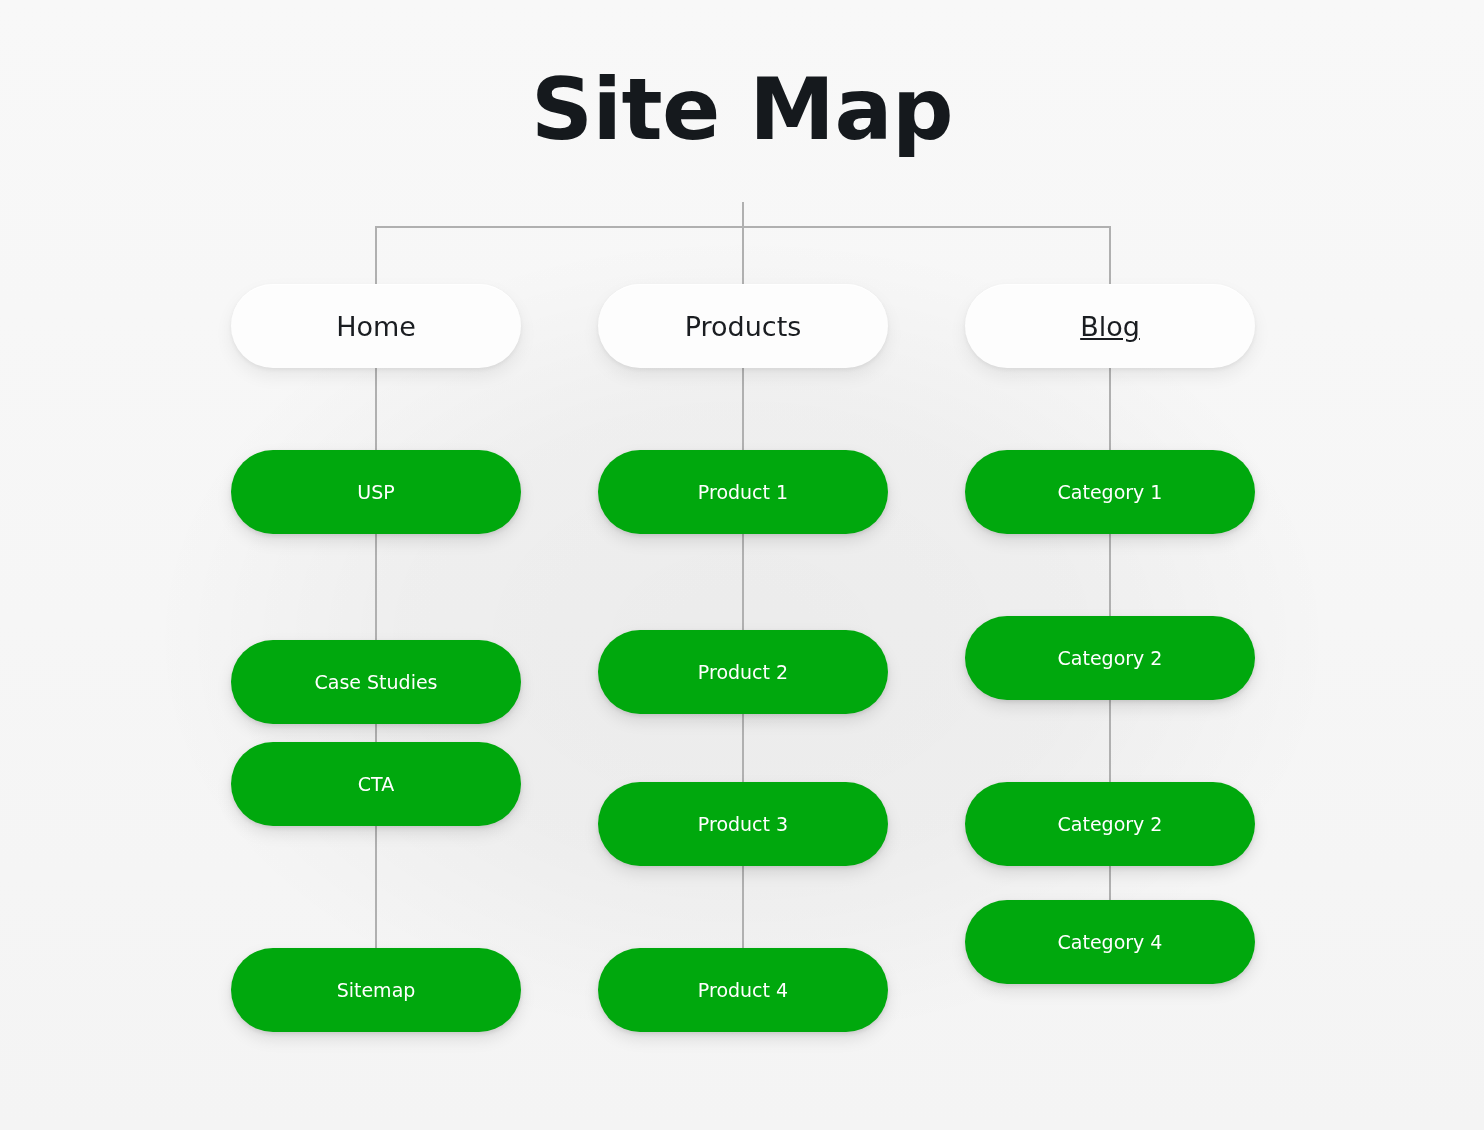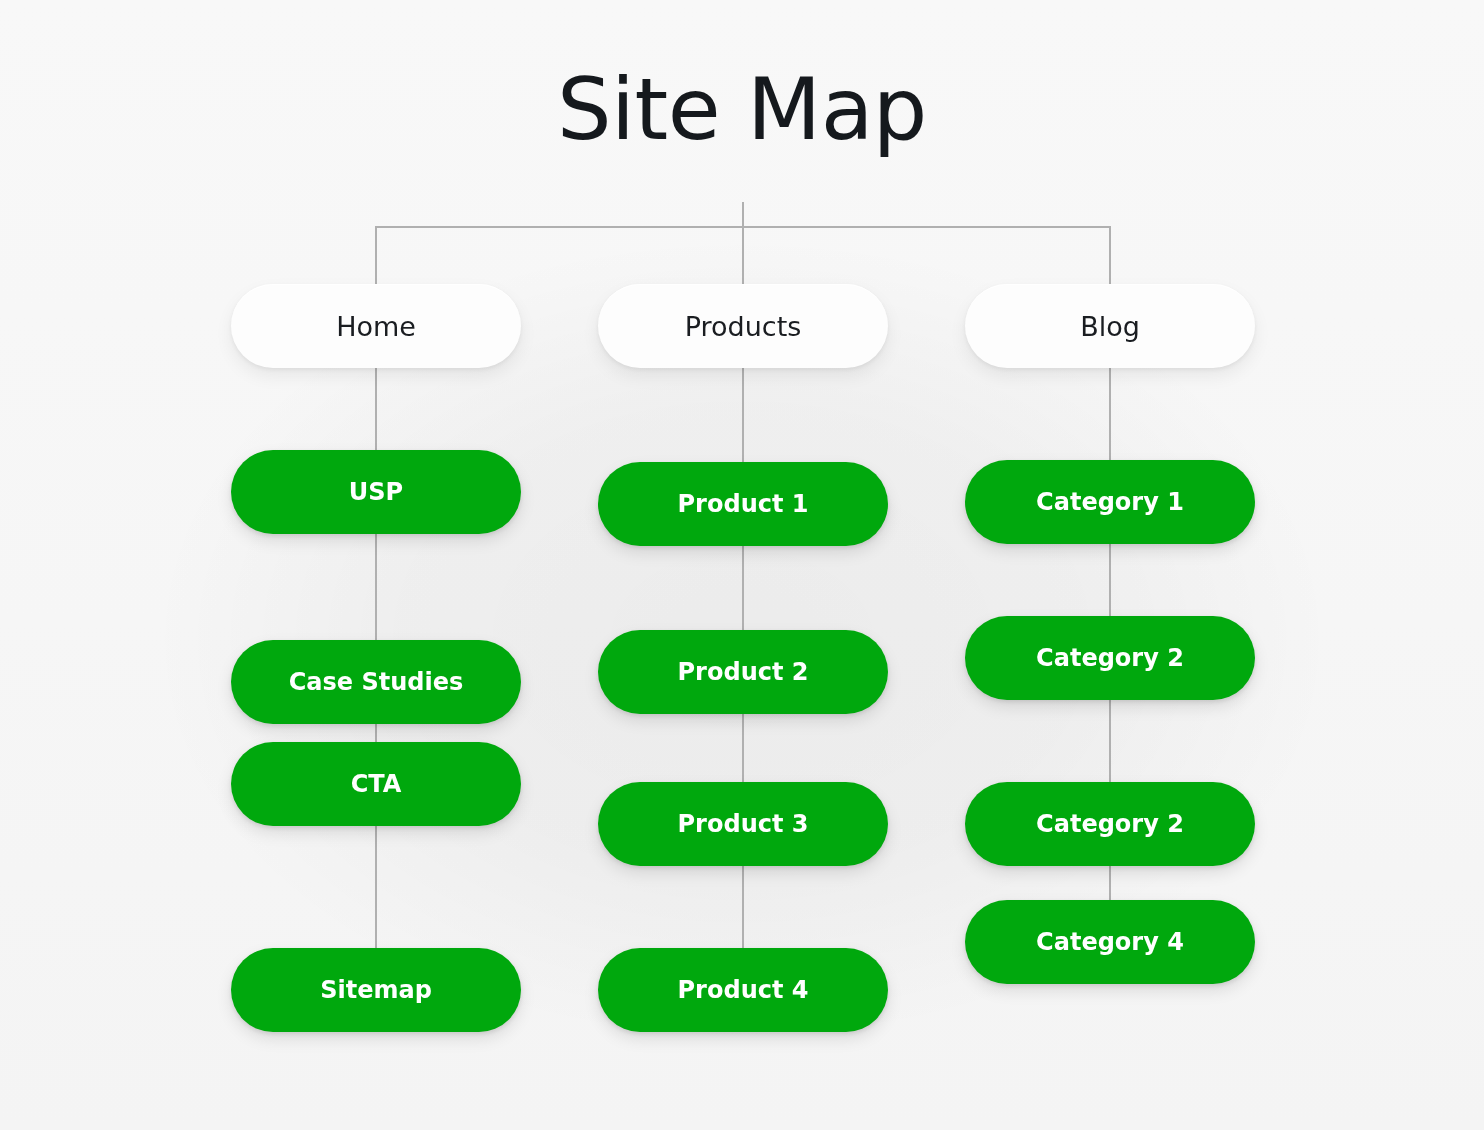--- a/index.html
+++ b/index.html
@@ -28,21 +28,21 @@
   }
 
   
   #title {
     position: absolute;
     top: 66px;
     left: 0;
     width: 1484px;
     text-align: center;
     font-size: 86px;
-    font-weight: 400;
+    font-weight: 700;
     letter-spacing: -0.5px;
     color: #15191d;
     line-height: 1.0;
     white-space: nowrap;
   }
 
   
   #wires {
     position: absolute;
     inset: 0;
@@ -85,22 +85,22 @@
     font-weight: 500;
     box-shadow:
       0 2px 4px rgba(0,0,0,0.055),
       0 8px 18px rgba(0,0,0,0.065),
       0 1px 0 rgba(255,255,255,0.9) inset;
   }
 
   .node.leaf {
     background: #00a80d;
     color: #ffffff;
-    font-size: 24px;
-    font-weight: 700;
+    font-size: 19px;
+    font-weight: 400;
     box-shadow:
       0 2px 4px rgba(0,0,0,0.10),
       0 7px 16px rgba(0,0,0,0.10);
   }
 
   .node-label {
     display: block;
   }
 </style>
 </head>
@@ -144,39 +144,39 @@
       </div>
       <div class="node leaf" style="top:948px;">
         <span class="node-label">Sitemap</span>
       </div>
     </div>
 
     <div class="column" style="left:598px;">
       <div class="node head" style="top:284px;">
         <span class="node-label">Products</span>
       </div>
-      <div class="node leaf" style="top:462px;">
+      <div class="node leaf" style="top:450px;">
         <span class="node-label">Product 1</span>
       </div>
       <div class="node leaf" style="top:630px;">
         <span class="node-label">Product 2</span>
       </div>
       <div class="node leaf" style="top:782px;">
         <span class="node-label">Product 3</span>
       </div>
       <div class="node leaf" style="top:948px;">
         <span class="node-label">Product 4</span>
       </div>
     </div>
 
     <div class="column" style="left:965px;">
-      <div class="node head" style="top:284px;">
+      <div class="node head" style="top:284px;text-decoration:underline;">
         <span class="node-label">Blog</span>
       </div>
-      <div class="node leaf" style="top:460px;">
+      <div class="node leaf" style="top:450px;">
         <span class="node-label">Category 1</span>
       </div>
       <div class="node leaf" style="top:616px;">
         <span class="node-label">Category 2</span>
       </div>
       <div class="node leaf" style="top:782px;">
         <span class="node-label">Category 2</span>
       </div>
       <div class="node leaf" style="top:900px;">
         <span class="node-label">Category 4</span>

